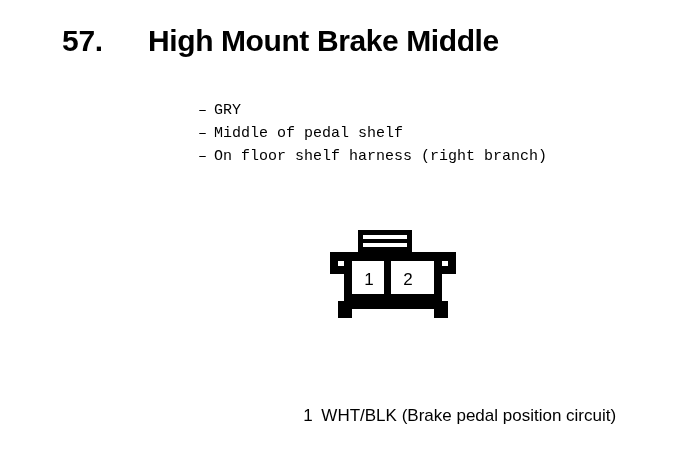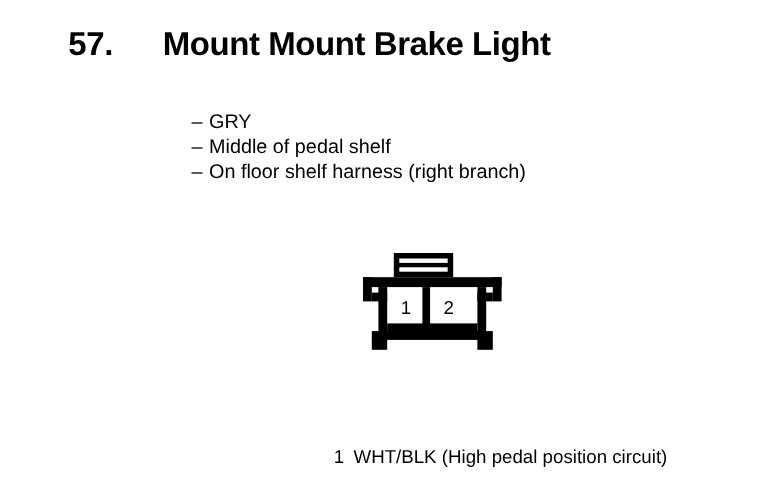--- a/index.html
+++ b/index.html
@@ -61,22 +61,23 @@
   .bullets {
     position: absolute;
     left: 100px;
     top: 76px;
     width: 520px;
   }
   .bullet-row {
     display: block;
     height: 23px;
     line-height: 23px;
-    font-size: 18px;
-    white-space: pre;
+    font-size: 15px;
+    white-space: pre;
+    font-family: Liberation Mono, monospace;
   }
   .bullet-dash {
     display: inline-block;
     width: 16px;
     white-space: pre;
   }
   .bullet-text {
     display: inline;
     white-space: pre;
   }
@@ -122,21 +123,21 @@
     white-space: pre;
   }
 </style>
 </head>
 <body>
 
 <div id="page">
 
   <div class="header">
     <span class="header-number">57.</span>
-    <span class="header-title">Mount Mount Brake Light</span>
+    <span class="header-title">High Mount Brake Middle</span>
   </div>
 
   <div class="bullets">
 
     <div class="bullet-row">
       <span class="bullet-dash">–</span><span class="bullet-text">GRY</span>
     </div>
 
     <div class="bullet-row">
       <span class="bullet-dash">–</span><span class="bullet-text">Middle of pedal shelf</span>
@@ -182,19 +183,19 @@
       </g>
 
       <text class="pin-num" x="39" y="55" text-anchor="middle">1</text>
       <text class="pin-num" x="78" y="55" text-anchor="middle">2</text>
     </svg>
   </div>
 
   <div class="legend">
 
     <div class="legend-row">
-      <span class="legend-num">1</span><span class="legend-text">WHT/BLK (High pedal position circuit)</span>
+      <span class="legend-num">1</span><span class="legend-text">WHT/BLK (Brake pedal position circuit)</span>
     </div>
 
 
   </div>
 
 </div>
 
 </body></html>

